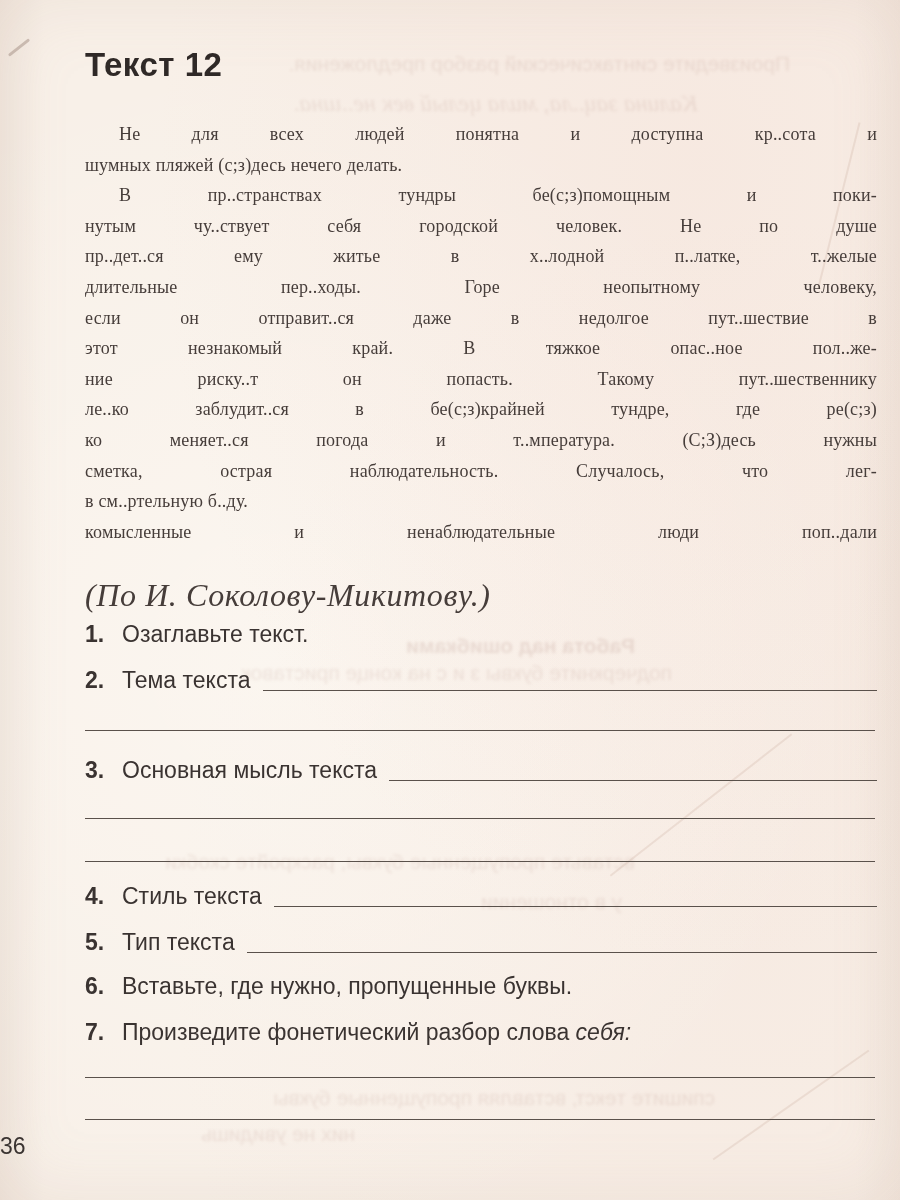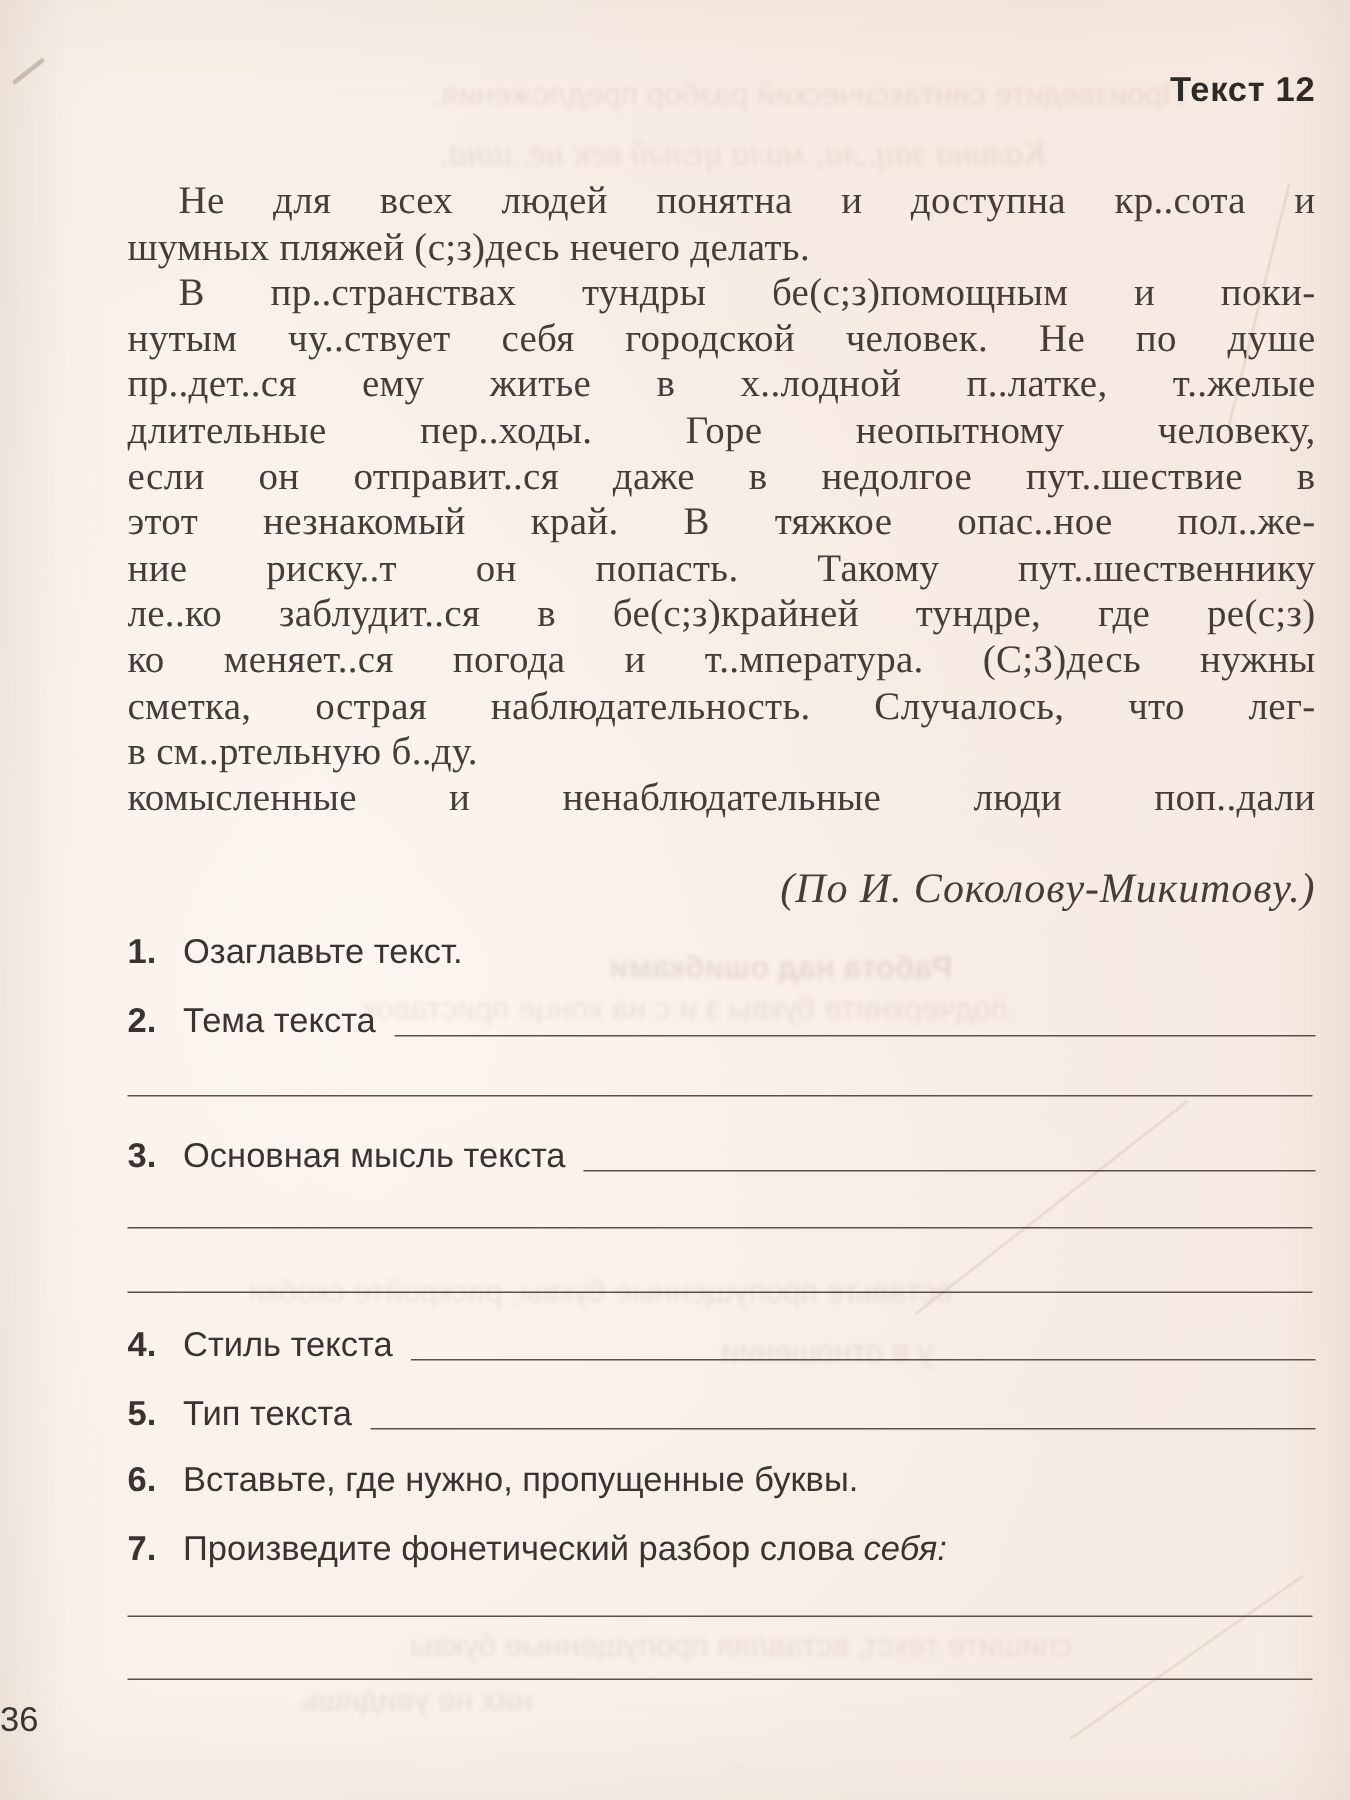--- a/index.html
+++ b/index.html
@@ -15,38 +15,38 @@
       linear-gradient(90deg,#f1e7de 0%,#f8f0e8 5%,#f8f0e8 95%,#f3eae1 100%),
       #f7efe7;
     box-shadow: inset 0 0 70px rgba(185,155,135,0.16);
     font-family:"Liberation Sans",sans-serif;
     color:#3a3331;
   }
   .content{position:absolute;left:85px;top:0;width:792px;}
 
   .title{
     position:absolute;top:46px;left:0;width:100%;
-    text-align:right;font-weight:bold;font-size:23px;color:#2f2927;
+    text-align:left;font-weight:bold;font-size:33px;color:#2f2927;
     letter-spacing:0.5px;
   }
 
   .bodytext{
     position:absolute;top:119px;left:0;width:792px;
     font-family:"Liberation Serif",serif;
-    font-size:26px;line-height:30.6px;color:#463d3a;
+    font-size:18px;line-height:30.6px;color:#463d3a;
     letter-spacing:0.2px;
   }
   .tline{text-align:justify;text-align-last:justify;white-space:nowrap;}
   .tline.end{text-align-last:left;}
   .tline.indent{text-indent:34px;}
 
   .attribution{
     position:absolute;top:577px;left:0;width:792px;
     font-family:"Liberation Serif",serif;font-style:italic;
-    font-size:28px;color:#463d3a;text-align:right;letter-spacing:0.6px;
+    font-size:32px;color:#463d3a;text-align:left;letter-spacing:0.6px;
   }
 
   .q-row{
     position:absolute;left:0;width:792px;
     display:flex;align-items:stretch;
     font-size:23px;line-height:28px;color:#3a3331;
   }
   .q-num{width:37px;font-weight:bold;flex:0 0 auto;}
   .q-label{flex:0 0 auto;text-align:right;}
   .q-label .it{font-style:italic;}

